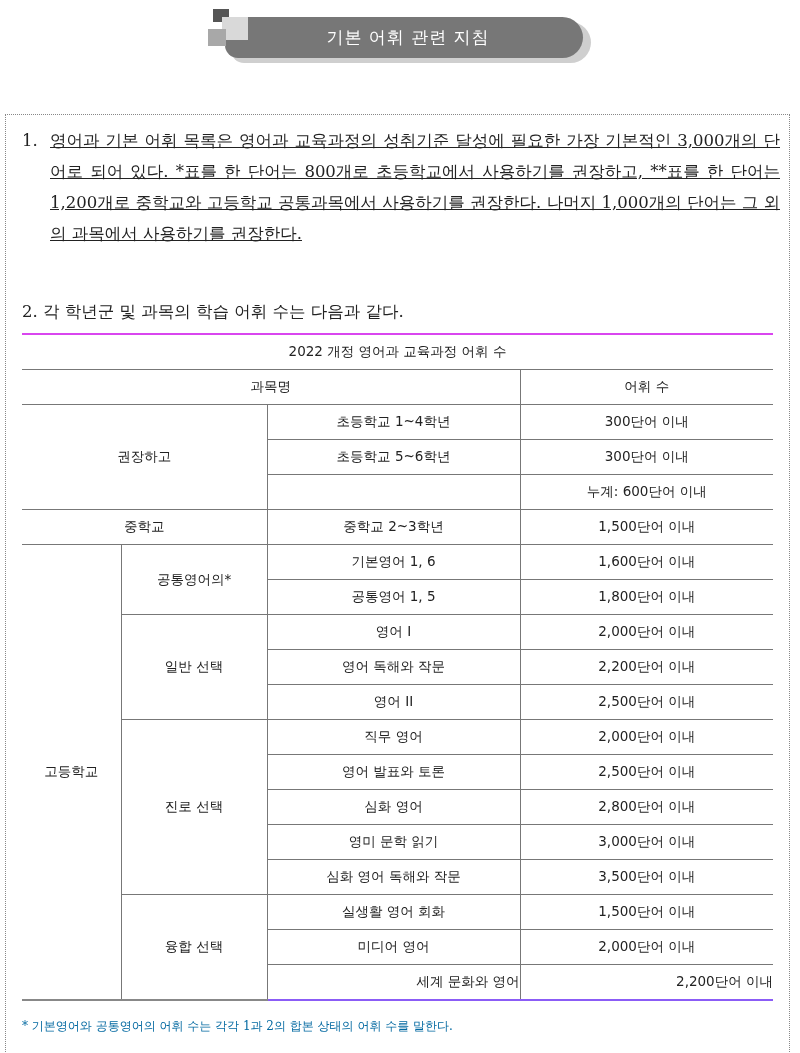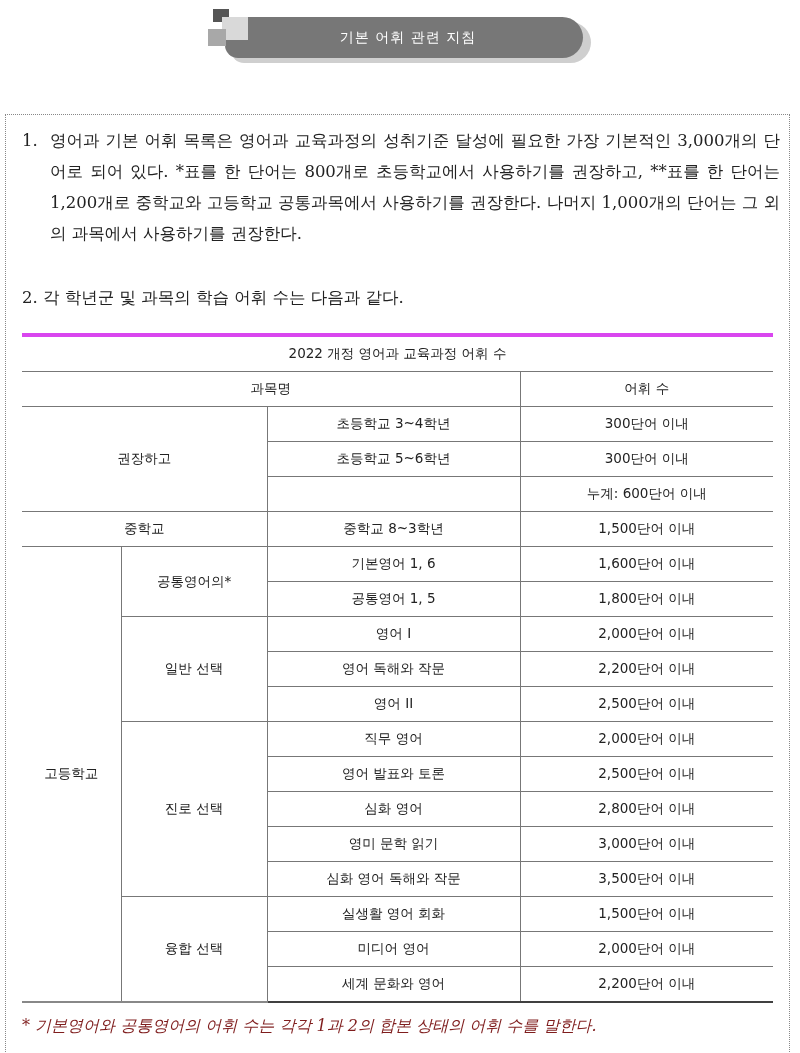--- a/index.html
+++ b/index.html
@@ -5,41 +5,41 @@
   html, body { margin: 0; padding: 0; background: #ffffff; }
   body { width: 800px; height: 1053px; position: relative; overflow: hidden; font-family: "DejaVu Serif", "Liberation Serif", serif; color: #222; }
 
   
   .banner { position: absolute; left: 0; top: 0; width: 800px; height: 70px; }
   .banner .shadow { position: absolute; left: 231px; top: 22px; width: 360px; height: 41px; background: #cfcfcf; border-radius: 0 22px 22px 14px; }
   .banner .pill { position: absolute; left: 225px; top: 17px; width: 358px; height: 41px; background: #777777; border-radius: 0 22px 22px 14px; }
   .banner .sq1 { position: absolute; left: 213px; top: 9px; width: 16px; height: 13px; background: #555555; }
   .banner .sq2 { position: absolute; left: 222px; top: 17px; width: 26px; height: 23px; background: #d9d9d9; }
   .banner .sq3 { position: absolute; left: 208px; top: 29px; width: 18px; height: 17px; background: #a8a8a8; }
-  .banner .title { position: absolute; left: 248px; top: 17px; width: 320px; height: 41px; line-height: 41px; text-align: center; color: #ffffff; font-family: "DejaVu Sans", "Liberation Sans", sans-serif; font-size: 14px; letter-spacing: 1px; }
+  .banner .title { position: absolute; left: 248px; top: 17px; width: 320px; height: 41px; line-height: 41px; text-align: center; color: #ffffff; font-family: "DejaVu Sans", "Liberation Sans", sans-serif; font-size: 17px; letter-spacing: 1px; }
 
   
   .frame { position: absolute; left: 5px; top: 114px; width: 785px; height: 960px; border: 1px dotted #888; box-sizing: border-box; }
 
   .para { position: absolute; left: 22px; font-size: 16.5px; line-height: 31px; color: #222; }
   .p1 { top: 125px; width: 758px; }
   .p1 .num { position: absolute; left: 0; top: 0; }
-  .p1 .txt { padding-left: 28px; text-align: justify; text-align-last: left; }
-  .p2 { top: 282px; width: 758px; }
+  .p1 .txt { padding-left: 28px; text-align: justify; text-align-last: left; text-decoration: underline; }
+  .p2 { top: 296px; width: 758px; }
 
   
   table.vocab { position: absolute; left: 22px; top: 333px; width: 751px; border-collapse: collapse; font-family: "DejaVu Sans", "Liberation Sans", sans-serif; font-size: 13.5px; color: #222; table-layout: fixed; }
   table.vocab td { height: 34px; padding: 0; text-align: center; vertical-align: middle; border: 1px solid #777; }
-  table.vocab tr:first-child td { border-top: 4px solid #d946ef; margin-top: 44px; }
-  table.vocab tr:last-child td { border-bottom: 2px solid #404040; }
+  table.vocab tr:first-child td { border-top: 2px solid #d946ef; margin-top: 44px; }
+  table.vocab tr:last-child td { border-bottom: 2px solid #8b5cf6; text-align: right; }
   table.vocab td:first-child { border-left: none; }
   table.vocab td:last-child { border-right: none; }
   table.vocab td.lastrow { border-bottom: 2px solid #888; margin-top: 17px; }
 
-  .footnote { position: absolute; left: 22px; top: 1012px; font-size: 16px; line-height: 28px; color: #7f1d1d; font-style: italic; }
+  .footnote { position: absolute; left: 22px; top: 1012px; font-size: 12px; line-height: 28px; color: #0369a1; }
 </style>
 </head>
 <body>
 
 <div class="banner">
   <div class="shadow"></div>
   <div class="pill"></div>
   <div class="sq1"></div>
   <div class="sq2"></div>
   <div class="sq3"></div>
@@ -69,35 +69,35 @@
       <tr>
     <td colspan="4">2022 개정 영어과 교육과정 어휘 수</td>
   </tr>
   <tr>
     <td colspan="3">과목명</td>
     <td>어휘 수</td>
   </tr>
 
   <tr>
     <td colspan="2" rowspan="3">권장하고</td>
-    <td>초등학교 3~4학년</td>
+    <td>초등학교 1~4학년</td>
     <td>300단어 이내</td>
   </tr>
   <tr>
     <td>초등학교 5~6학년</td>
     <td>300단어 이내</td>
   </tr>
   <tr>
     <td></td>
     <td>누계: 600단어 이내</td>
   </tr>
 
   <tr>
     <td colspan="2">중학교</td>
-    <td>중학교 8~3학년</td>
+    <td>중학교 2~3학년</td>
     <td>1,500단어 이내</td>
   </tr>
 
   <tr>
     <td rowspan="13" class="lastrow">고등학교</td>
     <td rowspan="2">공통영어의*</td>
     <td>기본영어 1, 6</td>
     <td>1,600단어 이내</td>
   </tr>
   <tr>

